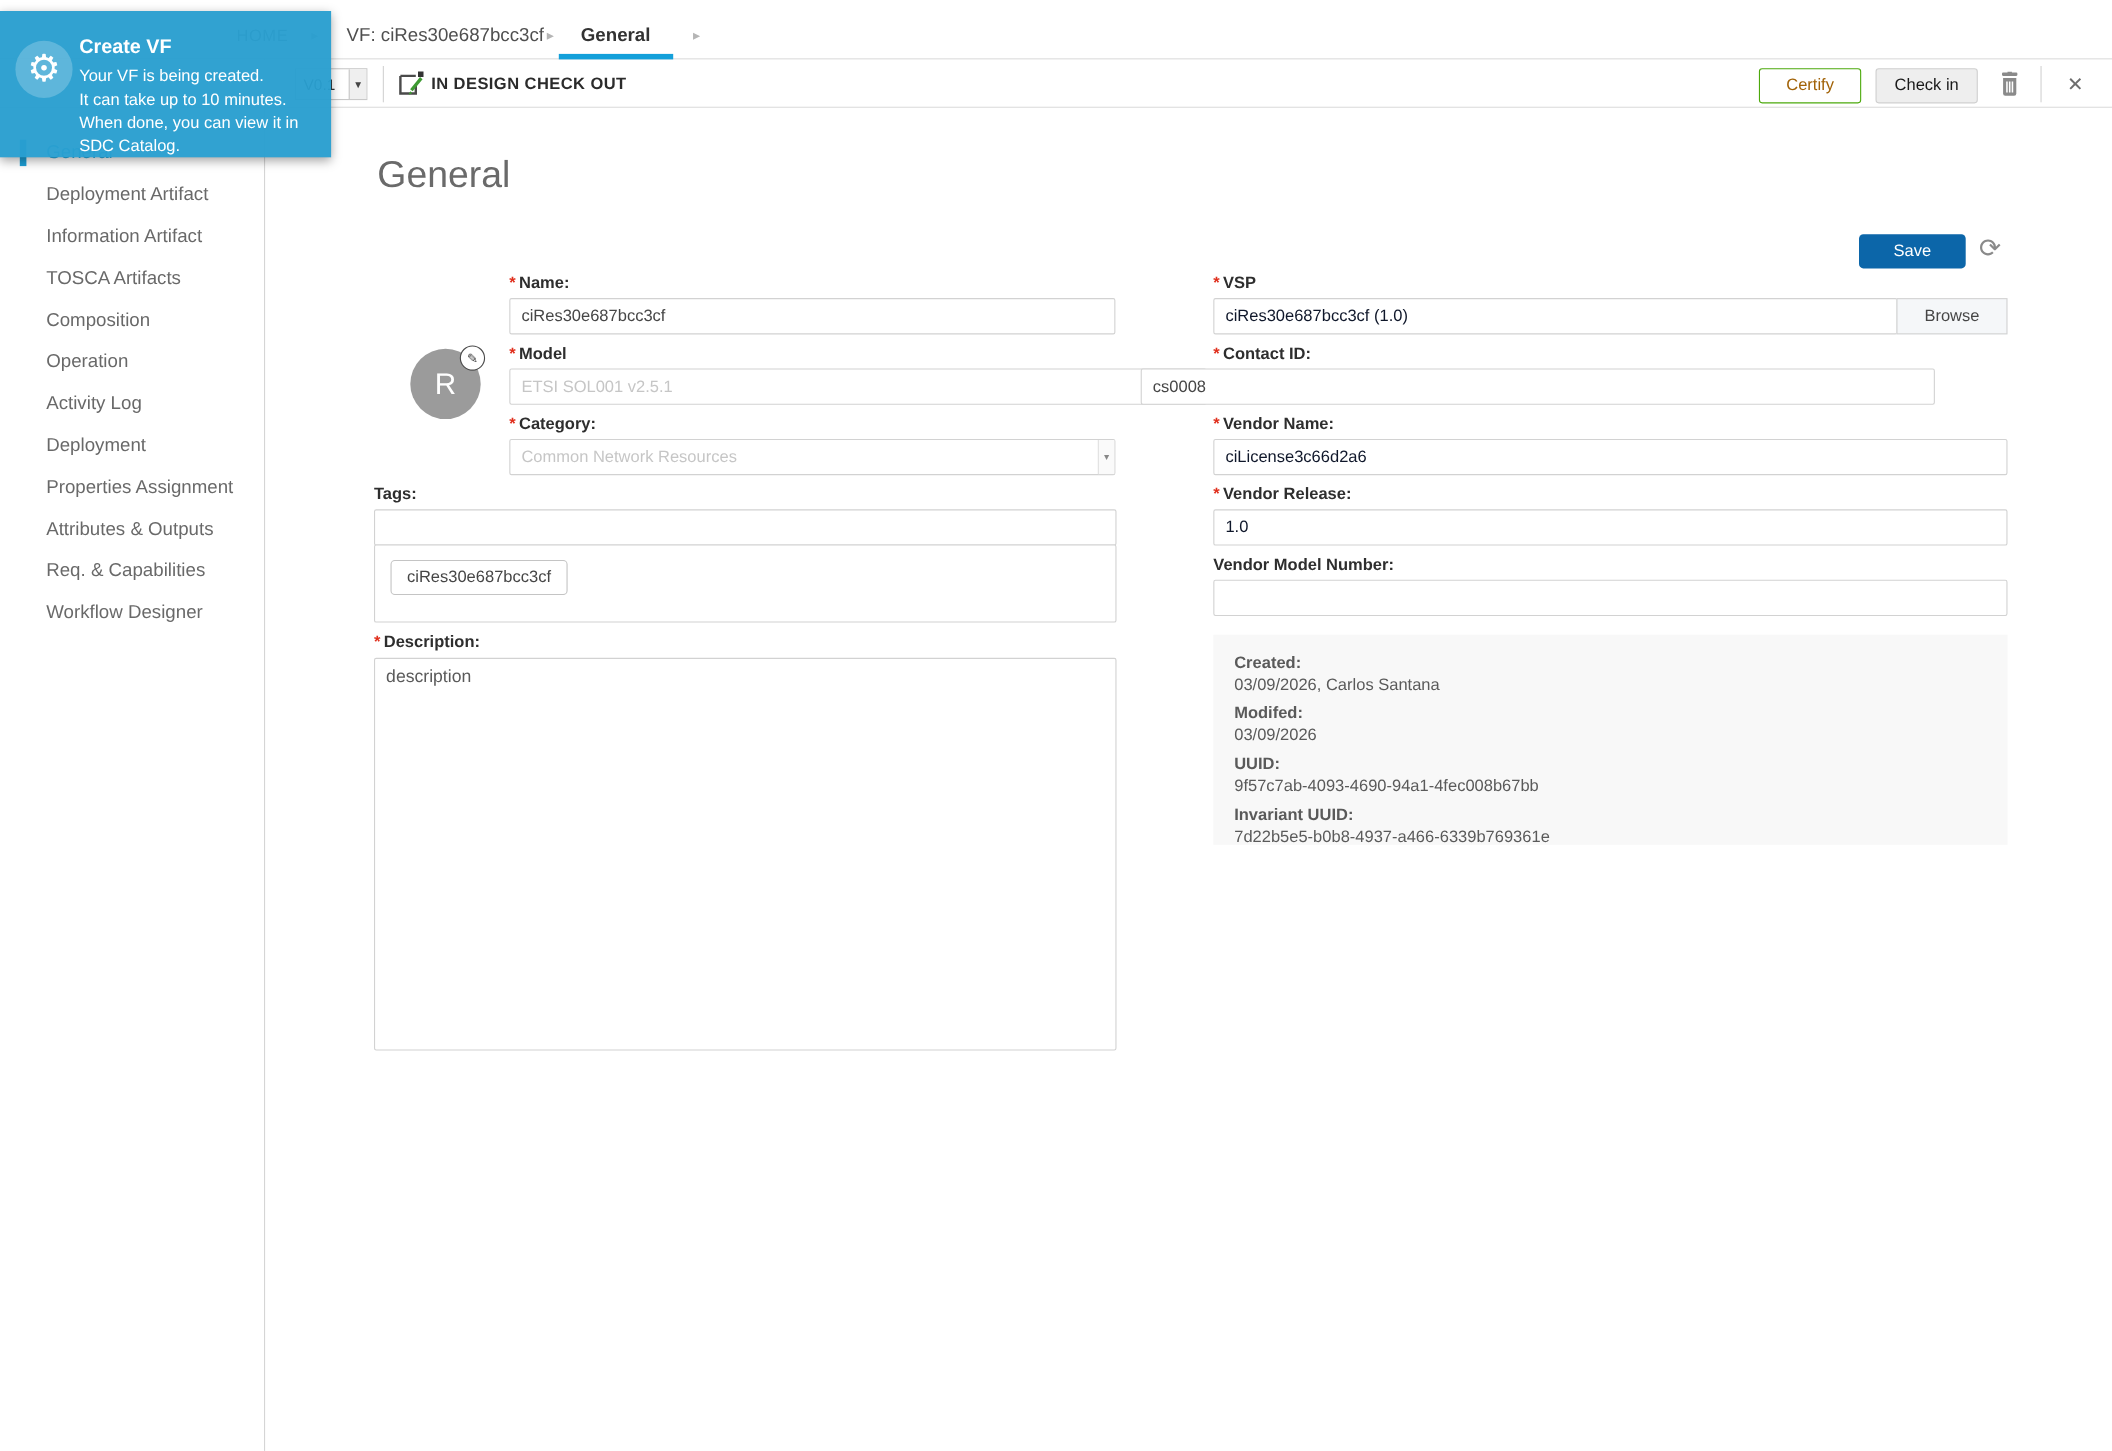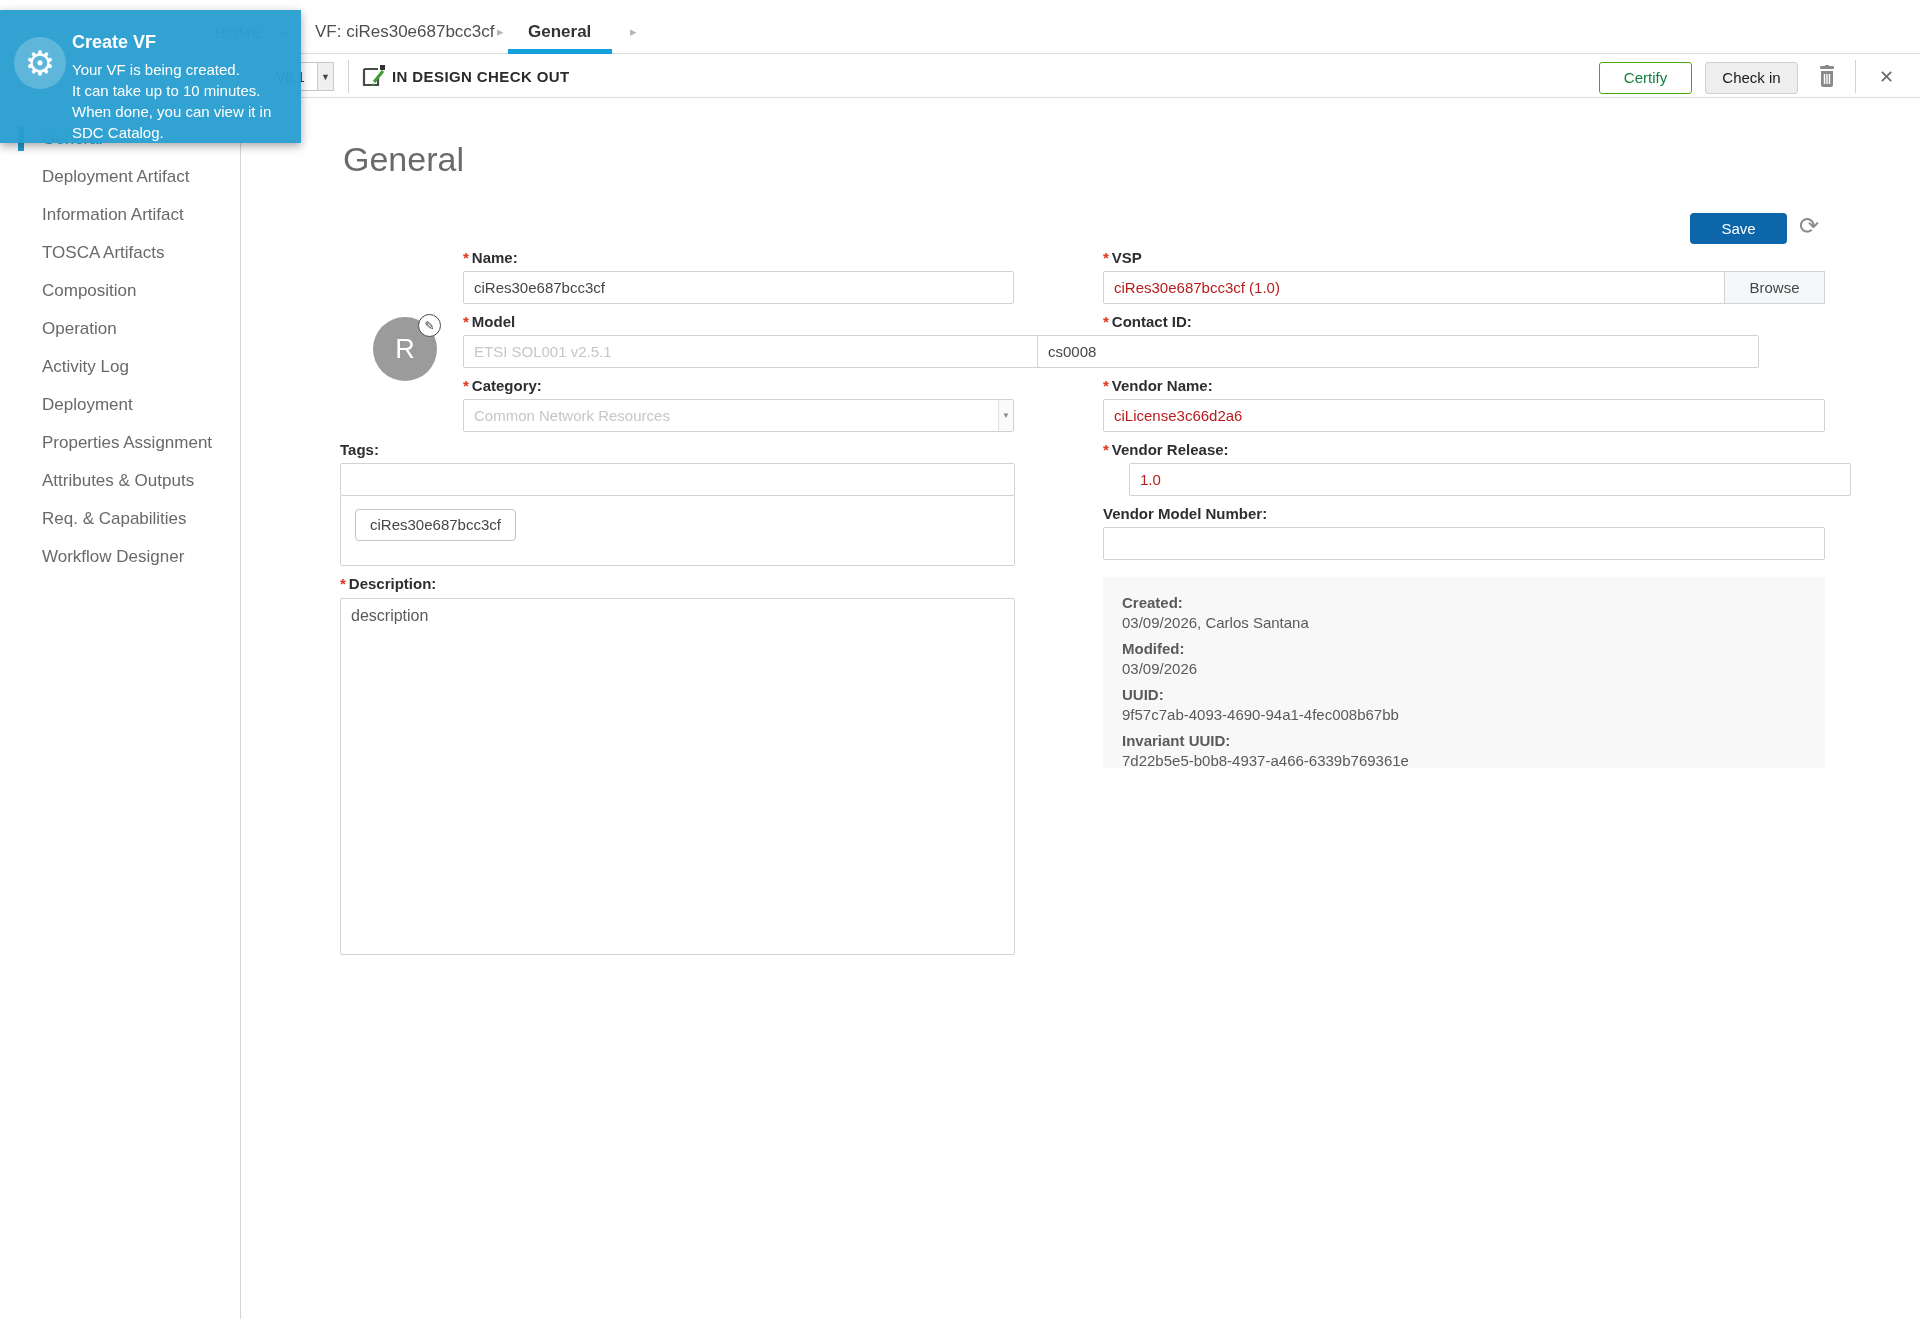--- a/index.html
+++ b/index.html
@@ -20,21 +20,21 @@
   #toolbar { left:0; top:55px; width:1920px; height:43px; border-bottom:1px solid #dcdcdc; background:#fff; z-index:4; }
   .vdiv { position:absolute; width:1px; background:#d2d2d2; }
   #version-select { left:268px; top:7px; width:66px; height:29px; border:1px solid #c9c9c9; background:#fff;
      display:flex; align-items:center; cursor:pointer; }
   #version-select .vtext { font-size:14px; color:#333; padding-left:7px; flex:1; }
   #version-select .spin { width:16px; height:27px; background:#efefef; border-left:1px solid #c9c9c9;
      display:flex; align-items:center; justify-content:center; font-size:9px; color:#444; }
   #lifecycle { left:392px; top:13px; font-size:15px; font-weight:700; color:#2b2b2b; letter-spacing:.4px; }
   .btn { position:absolute; top:7px; height:32px; border-radius:3px; font-size:15px; text-align:center;
      line-height:30px; cursor:pointer; }
-  #certify-btn { left:1599px; width:93px; background:#fff; border:1px solid #4ca90c; color:#15803d; }
+  #certify-btn { left:1599px; width:93px; background:#fff; border:1px solid #4ca90c; color:#a16207; }
   #checkin-btn { left:1705px; width:93px; background:#eeeeee; border:1px solid #cfcfcf; color:#191919; }
   .toolbar-icon { position:absolute; cursor:pointer; }
 
   
   #sidebar { left:0; top:54px; width:241px; height:1265px; background:#fff; border-right:1px solid #d5d5d5; z-index:2; }
   .side-item { position:absolute; left:0; width:240px; height:38px; line-height:38px; padding-left:42px;
      font-size:17px; color:#696969; cursor:pointer; white-space:nowrap; }
   .side-item.active { color:#29a8dc; }
   .active-bar { position:absolute; left:18px; top:7px; width:6px; height:24px; background:#1d9fd6; }
 
@@ -55,21 +55,21 @@
   
   #page-title { left:343px; top:140px; font-size:34px; font-weight:300; color:#6a6a6a; }
   #save-btn { left:1690px; top:213px; width:97px; height:31px; background:#0c66a9; color:#ffffff;
      border:none; border-radius:4px; font-size:15px; text-align:center; line-height:31px; cursor:pointer; }
   #refresh-icon { left:1799px; top:212px; font-size:24px; color:#8a8a8a; cursor:pointer; }
 
   .flabel { position:absolute; font-size:15px; font-weight:700; color:#2e2e2e; white-space:nowrap; }
   .flabel .req { color:#e0301e; margin-right:3px; }
   .finput { position:absolute; height:33px; border:1px solid #d2d2d2; border-radius:2px; background:#fff;
      font-family:"Liberation Sans",sans-serif; font-size:15px; color:#464646; padding:0 10px; outline:none; }
-  .finput.dis { color:#b91c1c; }
+  .finput.dis { color:#0f172a; }
   .fselect { position:absolute; height:33px; border:1px solid #d2d2d2; border-radius:2px; background:#fff;
      display:flex; align-items:center; cursor:pointer; }
   .fselect .stext { flex:1; padding-left:10px; font-size:15px; color:#c6c6c6; white-space:nowrap; overflow:hidden; }
   .fselect .sspin { width:15px; align-self:stretch; border-left:1px solid #e0e0e0; background:#fafafa;
      display:flex; align-items:center; justify-content:center; font-size:8px; color:#888; }
 
   #avatar { left:373px; top:317px; width:64px; height:64px; border-radius:50%; background:#9b9b9b;
      display:flex; align-items:center; justify-content:center; color:#fff; font-size:27px; font-weight:300; }
   #avatar-edit { position:absolute; left:45px; top:-3px; width:23px; height:23px; border-radius:50%;
      background:#fff; border:1px solid #4a4a4a; display:flex; align-items:center; justify-content:center;
@@ -227,21 +227,21 @@
   <input class="finput" style="left: 1037px; top: 335px; width: 722px;" value="cs0008">
 
   <div class="flabel" style="left:1103px; top:377px;">
     <span class="req">*</span><span>Vendor Name:</span>
   </div>
   <input class="finput dis" style="left: 1103px; top: 399px; width: 722px;" value="ciLicense3c66d2a6">
 
   <div class="flabel" style="left:1103px; top:441px;">
     <span class="req">*</span><span>Vendor Release:</span>
   </div>
-  <input class="finput dis" style="left: 1103px; top: 463px; width: 722px; margin-left: 26px;" value="1.0">
+  <input class="finput dis" style="left: 1103px; top: 463px; width: 722px;" value="1.0">
 
   <div class="flabel" style="left:1103px; top:505px;">
     <span>Vendor Model Number:</span>
   </div>
   <input class="finput" style="left: 1103px; top: 527px; width: 722px;" value="">
 
   <div class="abs" id="meta-panel">
     <div class="meta-label">Created:</div>
     <div class="meta-value">03/09/2026, Carlos Santana</div>
     <div class="meta-label">Modifed:</div>

